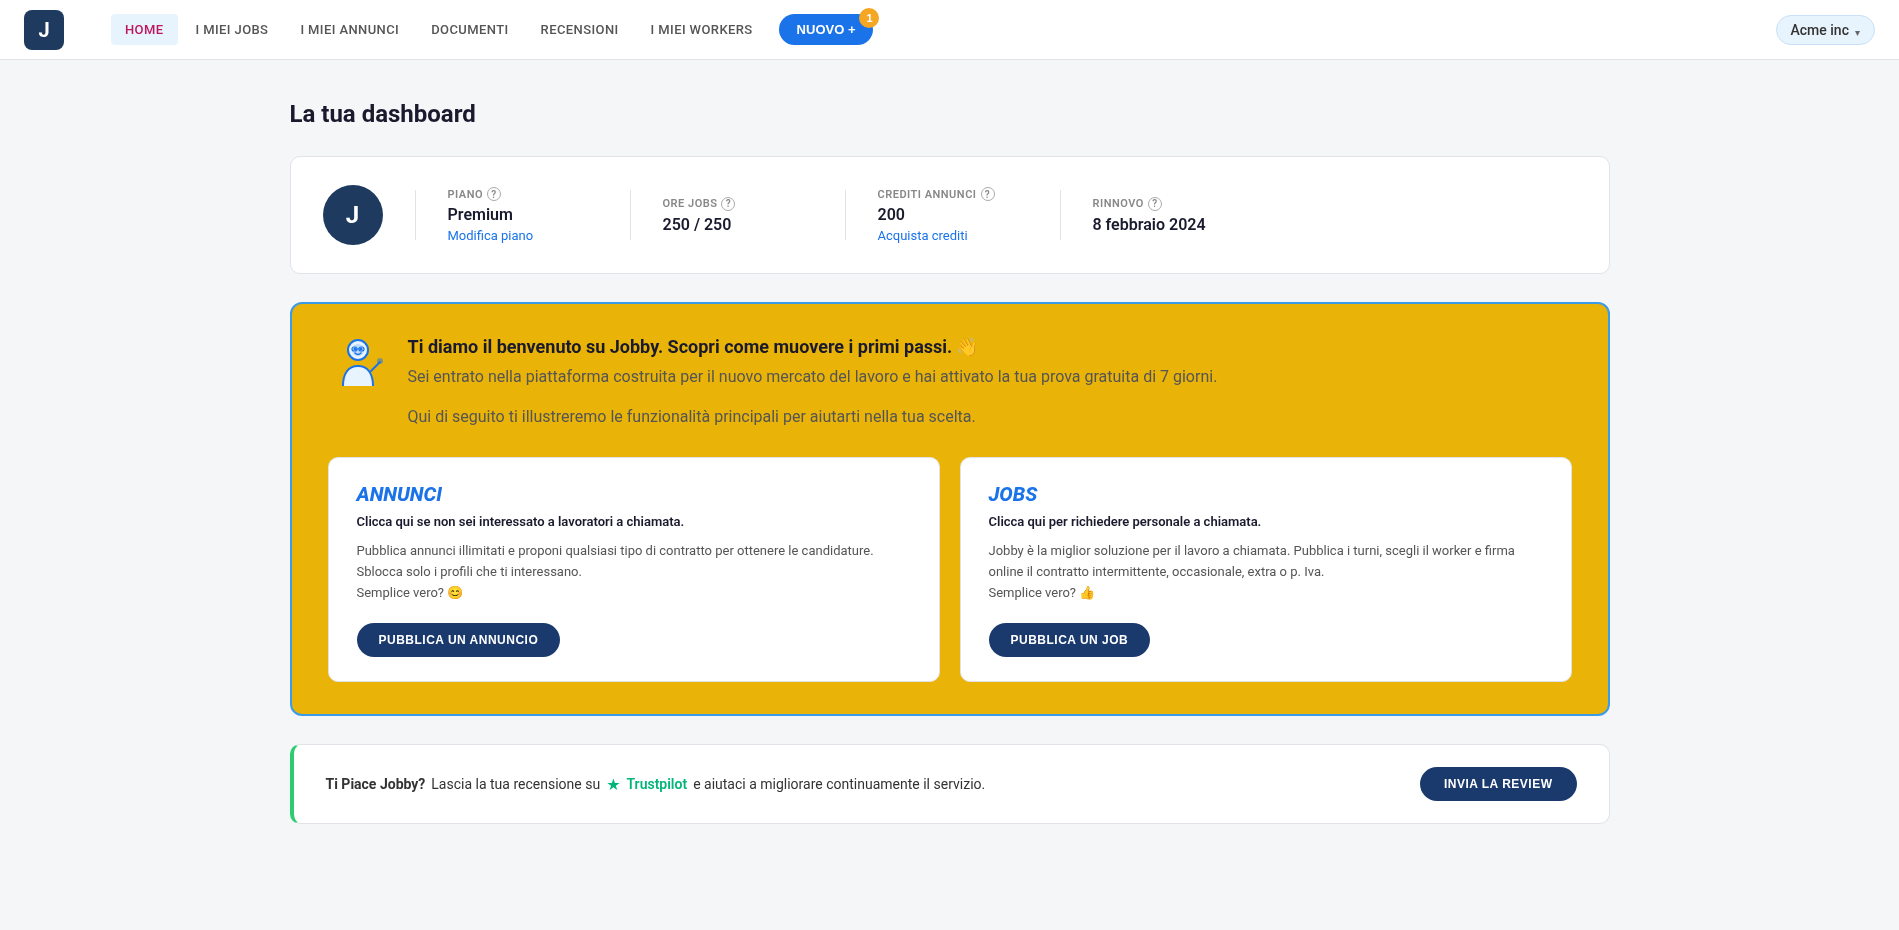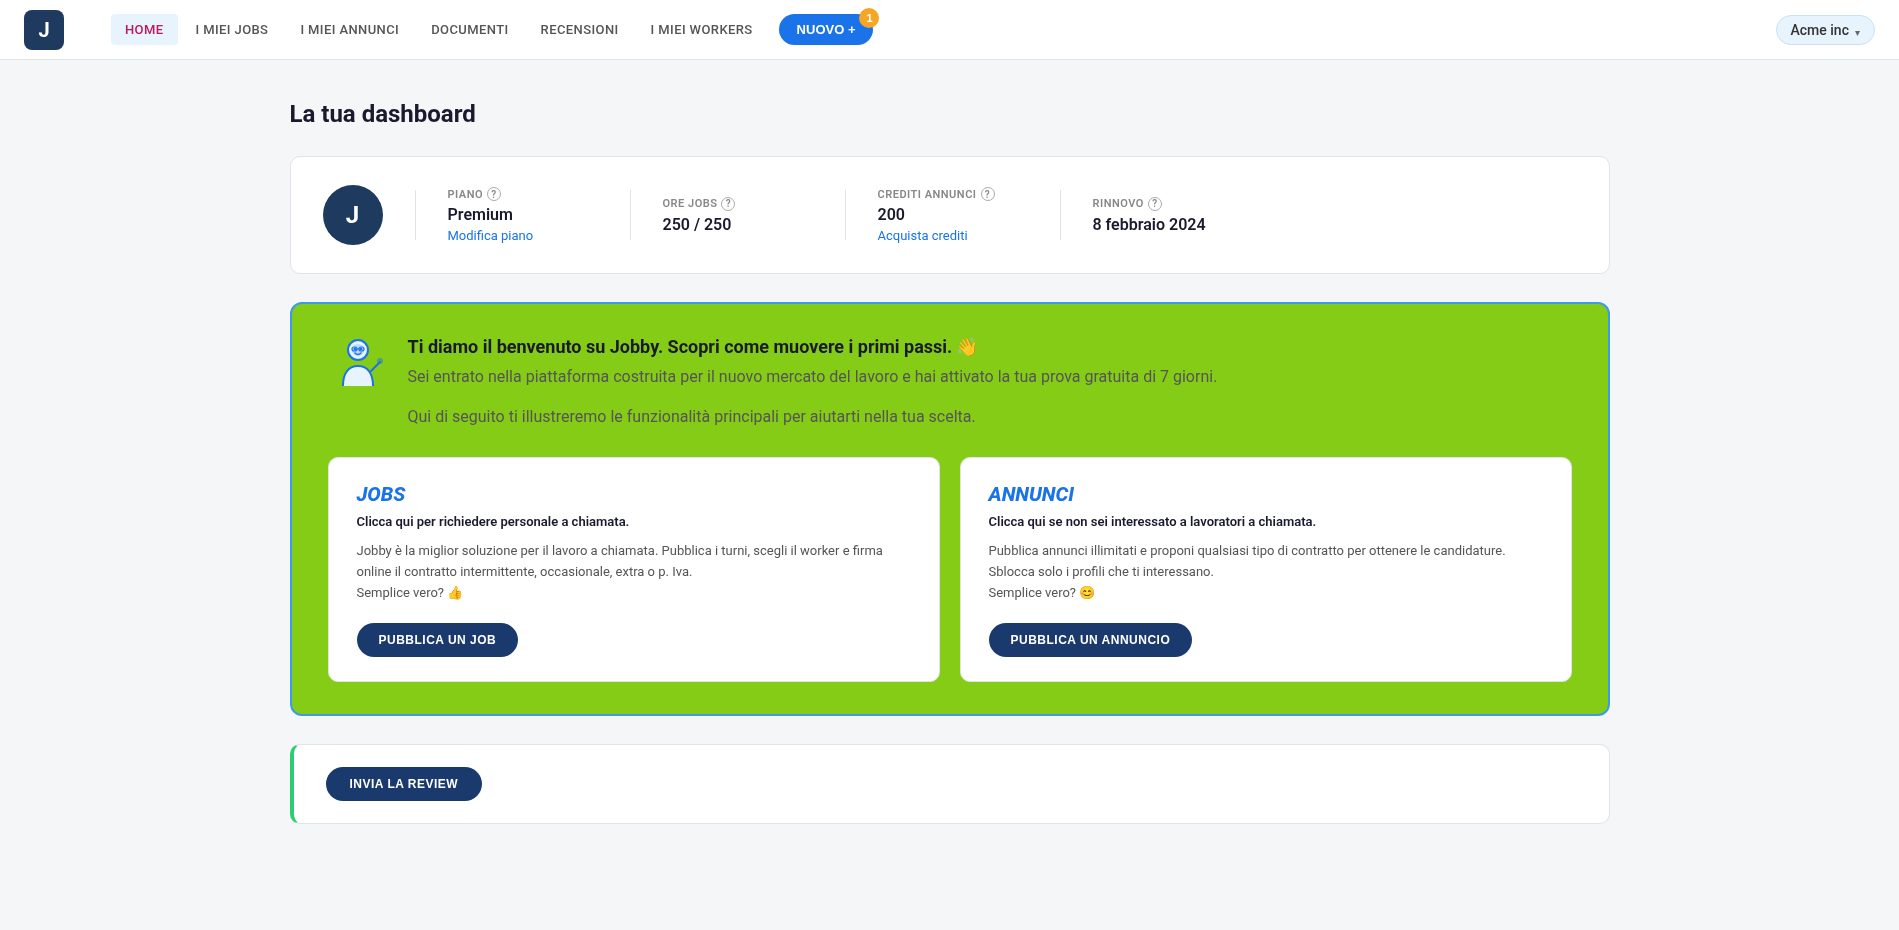--- a/index.html
+++ b/index.html
@@ -184,21 +184,21 @@
     }
     .info-link {
       font-size: 13px;
       color: #1a73e8;
       cursor: pointer;
       text-decoration: none;
     }
 
     
     .welcome-card {
-      background: #84cc16;
+      background: #eab308;
       border-radius: 12px;
       border: 2px solid #3b9be8;
       padding: 32px 36px;
       margin-bottom: 28px;
     }
     .welcome-header {
       display: flex;
       align-items: flex-start;
       gap: 20px;
       margin-bottom: 28px;
@@ -399,36 +399,43 @@
       <div>
         <div class="welcome-title">Ti diamo il benvenuto su Jobby. Scopri come muovere i primi passi. 👋</div>
         <div class="welcome-subtitle">Sei entrato nella piattaforma costruita per il nuovo mercato del lavoro e hai attivato la tua prova gratuita di 7 giorni.</div>
         <div class="welcome-subtitle" style="margin-top:16px;">Qui di seguito ti illustreremo le funzionalità principali per aiutarti nella tua scelta.</div>
       </div>
     </div>
 
     <div class="welcome-cards">
 
       <div class="sub-card">
+        <div class="sub-card-title">ANNUNCI</div>
+        <div class="sub-card-subtitle">Clicca qui se non sei interessato a lavoratori a chiamata.</div>
+        <div class="sub-card-desc">
+          Pubblica annunci illimitati e proponi qualsiasi tipo di contratto per ottenere le candidature.<br>Sblocca solo i profili che ti interessano.<br>Semplice vero? 😊
+        </div>
+        <button class="sub-card-btn">PUBBLICA UN ANNUNCIO</button>
+      </div>
+
+      <div class="sub-card">
         <div class="sub-card-title">JOBS</div>
         <div class="sub-card-subtitle">Clicca qui per richiedere personale a chiamata.</div>
         <div class="sub-card-desc">
           Jobby è la miglior soluzione per il lavoro a chiamata. Pubblica i turni, scegli il worker e firma online il contratto intermittente, occasionale, extra o p. Iva.<br>Semplice vero? 👍
         </div>
         <button class="sub-card-btn">PUBBLICA UN JOB</button>
       </div>
-
-      <div class="sub-card">
-        <div class="sub-card-title">ANNUNCI</div>
-        <div class="sub-card-subtitle">Clicca qui se non sei interessato a lavoratori a chiamata.</div>
-        <div class="sub-card-desc">
-          Pubblica annunci illimitati e proponi qualsiasi tipo di contratto per ottenere le candidature.<br>Sblocca solo i profili che ti interessano.<br>Semplice vero? 😊
-        </div>
-        <button class="sub-card-btn">PUBBLICA UN ANNUNCIO</button>
-      </div>
     </div>
   </div>
 
   <div class="review-card">
+    <div class="review-text">
+      <strong>Ti Piace Jobby?</strong>
+      <span>Lascia la tua recensione su</span>
+      <span class="trustpilot-star">★</span>
+      <span class="trustpilot-name">Trustpilot</span>
+      <span>e aiutaci a migliorare continuamente il servizio.</span>
+    </div>
     <button class="review-btn">INVIA LA REVIEW</button>
   </div>
 
 </div>
 
 </body></html>

